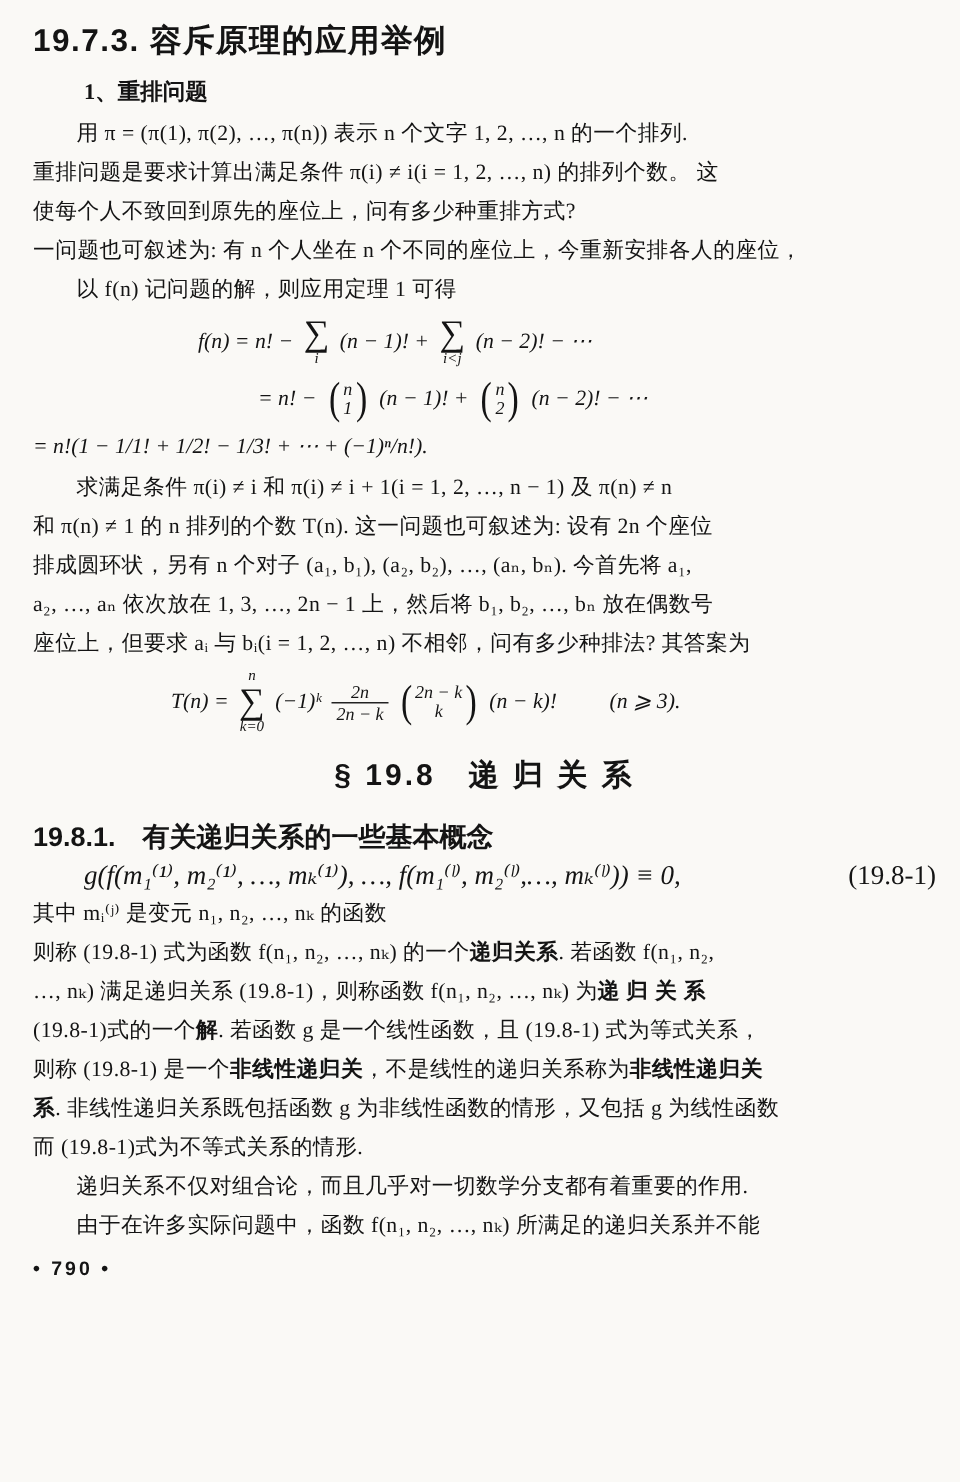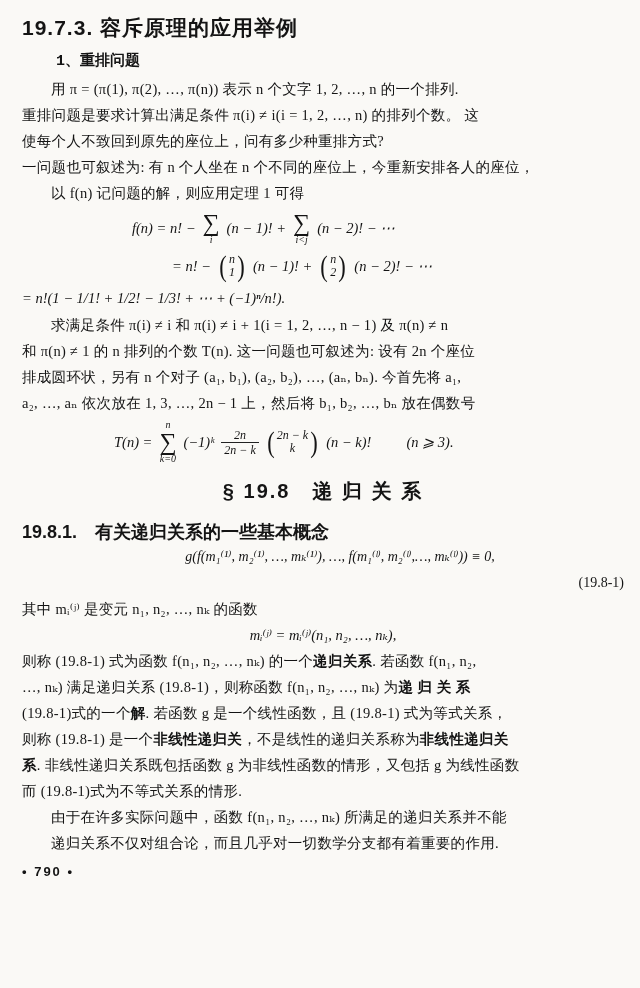--- a/index.html
+++ b/index.html
@@ -7,21 +7,21 @@
     width:640px;height:988px;overflow:hidden;
     background:#faf9f6;color:#141414;
     font-family:"Liberation Serif","DejaVu Serif",serif;
   }
   .page{padding:16px 16px 0 22px;width:602px;}
   .h-main{
     font-family:"Liberation Sans","DejaVu Sans",sans-serif;
     font-weight:700;font-size:21px;line-height:24px;letter-spacing:1px;margin:0;
   }
   .subhead{
-    font-family:Liberation Mono, monospace;
+    font-family:Liberation Serif, serif;
     font-weight:700;font-size:15px;line-height:20px;margin:12px 0 0 34px;
   }
   .para{margin-top:4px;font-size:14.5px;}
   .line{line-height:26px;white-space:nowrap;letter-spacing:0.3px;}
   .indent{padding-left:29px;}
   .b{font-weight:700;font-family:"Liberation Sans","DejaVu Sans",sans-serif;}
   
   .fblock{margin:4px 0 0 0;}
   .fline{
     display:flex;align-items:center;gap:7px;
@@ -42,21 +42,21 @@
   .frac .den{border-top:1.2px solid #222;padding:0 3px;}
   .cond{margin-left:28px;}
   .h-center{
     text-align:center;font-family:"Liberation Sans","DejaVu Sans",sans-serif;
     font-weight:700;font-size:20px;line-height:26px;letter-spacing:2px;margin-top:14px;
   }
   .h-sub2{
     font-family:"Liberation Sans","DejaVu Sans",sans-serif;
     font-weight:700;font-size:18px;line-height:24px;margin-top:16px;
   }
-  .eqrow{display:flex;align-items:center;font-size:14px;line-height:26px;white-space:nowrap;flex-direction:column;}
+  .eqrow{display:flex;align-items:center;font-size:18px;line-height:26px;white-space:nowrap;}
   .eqrow .ebody{margin-left:34px;font-style:italic;}
   .eqrow .tag{margin-left:auto;}
   .eqcenter{text-align:center;font-style:italic;font-size:14.5px;line-height:26px;}
   .footer{
     margin-top:8px;font-size:13px;font-weight:700;letter-spacing:2px;
     font-family:"Liberation Sans","DejaVu Sans",sans-serif;
   }
 </style>
 </head>
 <body>
@@ -114,20 +114,21 @@
       <span>= n!(1 − 1/1! + 1/2! − 1/3! + ⋯ + (−1)ⁿ/n!).</span>
     </div>
   </div>
 
 
   <div class="para" style="margin-top:2px;">
     <div class="line indent">求满足条件 π(i) ≠ i 和 π(i) ≠ i + 1(i = 1, 2, …, n − 1) 及 π(n) ≠ n</div>
     <div class="line">和 π(n) ≠ 1 的 n 排列的个数 T(n). 这一问题也可叙述为: 设有 2n 个座位</div>
     <div class="line">排成圆环状，另有 n 个对子 (a₁, b₁), (a₂, b₂), …, (aₙ, bₙ). 今首先将 a₁,</div>
     <div class="line">a₂, …, aₙ 依次放在 1, 3, …, 2n − 1 上，然后将 b₁, b₂, …, bₙ 放在偶数号</div>
+    <div class="line">座位上，但要求 aᵢ 与 bᵢ(i = 1, 2, …, n) 不相邻，问有多少种排法? 其答案为</div>
   </div>
 
   <div class="fline fl-t">
     <span>T(n) =</span>
     <span class="sum">
       <span class="sup">n</span>
       <span class="sym">∑</span>
       <span class="lim">k=0</span>
     </span>
     <span>(−1)ᵏ</span>
@@ -154,28 +155,27 @@
 
   <div class="eqrow">
     <span class="ebody">g(f(m₁⁽¹⁾, m₂⁽¹⁾, …, mₖ⁽¹⁾), …, f(m₁⁽ˡ⁾, m₂⁽ˡ⁾,…, mₖ⁽ˡ⁾)) ≡ 0,</span>
     <span class="tag">(19.8-1)</span>
   </div>
 
   <div class="para" style="margin-top:0;">
     <div class="line">其中 mᵢ⁽ʲ⁾ 是变元 n₁, n₂, …, nₖ 的函数</div>
   </div>
 
-  <div class="eqcenter">mᵢ⁽ʲ⁾ = mᵢ⁽ʲ⁾(n₁, n₂, …, nₖ),</div>
 
   <div class="para" style="margin-top:0;">
     <div class="line"><span>则称 (19.8-1) 式为函数 f(n₁, n₂, …, nₖ) 的一个</span><span class="b">递归关系</span><span>. 若函数 f(n₁, n₂,</span></div>
     <div class="line"><span>…, nₖ) 满足递归关系 (19.8-1)，则称函数 f(n₁, n₂, …, nₖ) 为</span><span class="b">递 归 关 系</span></div>
     <div class="line"><span>(19.8-1)式的一个</span><span class="b">解</span><span>. 若函数 g 是一个线性函数，且 (19.8-1) 式为等式关系，</span></div>
     <div class="line"><span>则称 (19.8-1) 是一个</span><span class="b">非线性递归关</span><span>，不是线性的递归关系称为</span><span class="b">非线性递归关</span></div>
     <div class="line"><span class="b">系</span><span>. 非线性递归关系既包括函数 g 为非线性函数的情形，又包括 g 为线性函数</span></div>
     <div class="line"><span>而 (19.8-1)式为不等式关系的情形.</span></div>
+    <div class="line indent">递归关系不仅对组合论，而且几乎对一切数学分支都有着重要的作用.</div>
     <div class="line indent">由于在许多实际问题中，函数 f(n₁, n₂, …, nₖ) 所满足的递归关系并不能</div>
-    <div class="line indent">递归关系不仅对组合论，而且几乎对一切数学分支都有着重要的作用.</div>
   </div>
 
   <div class="footer">• 790 •</div>
 
 </div>
 
 </body></html>

